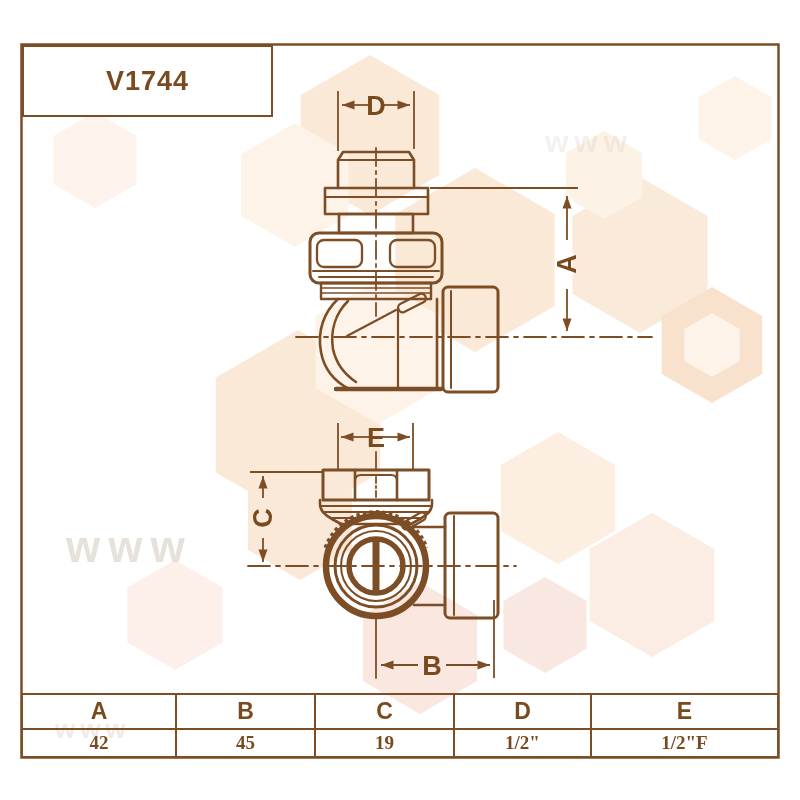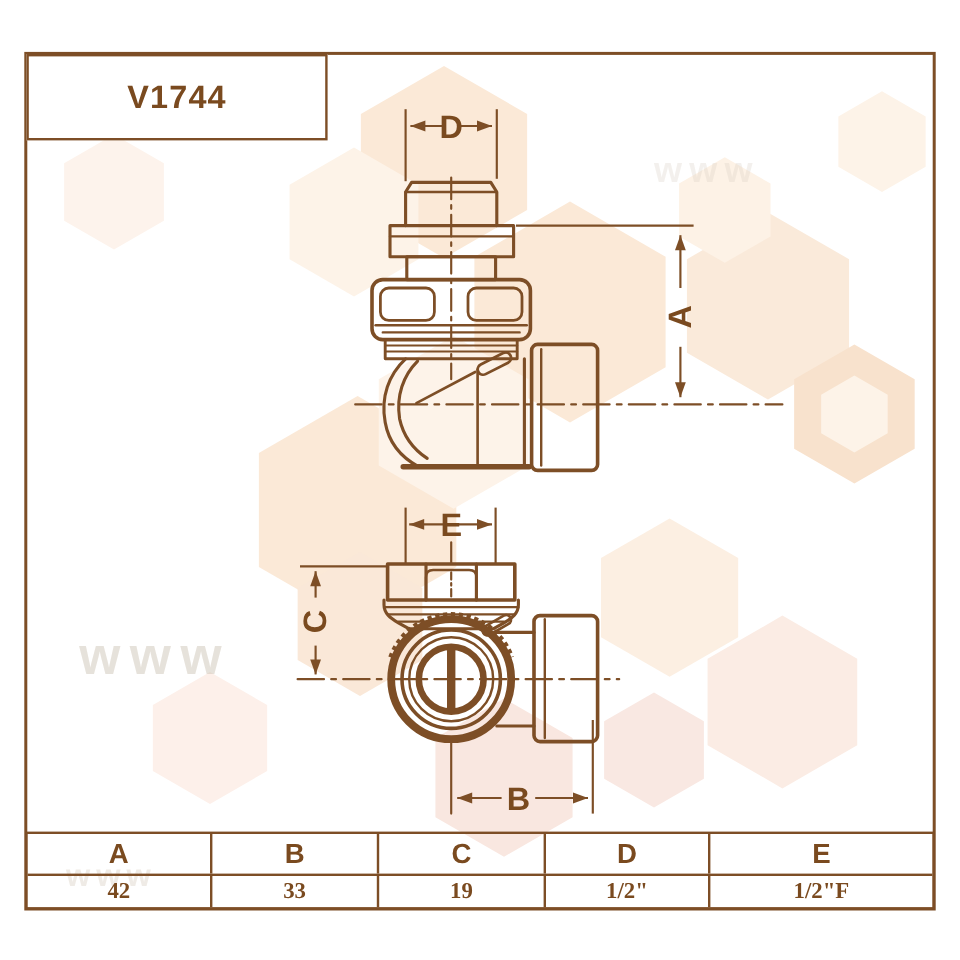--- a/index.html
+++ b/index.html
@@ -184,20 +184,20 @@
 <div class="dim-table">
   <div class="row hdr">
     <div class="cell">A</div>
     <div class="cell">B</div>
     <div class="cell">C</div>
     <div class="cell">D</div>
     <div class="cell">E</div>
   </div>
   <div class="row val">
     <div class="cell">42</div>
-    <div class="cell">33</div>
+    <div class="cell">45</div>
     <div class="cell">19</div>
     <div class="cell">1/2"</div>
     <div class="cell">1/2"F</div>
   </div>
 </div>
 
 </div>
 
 </body></html>

